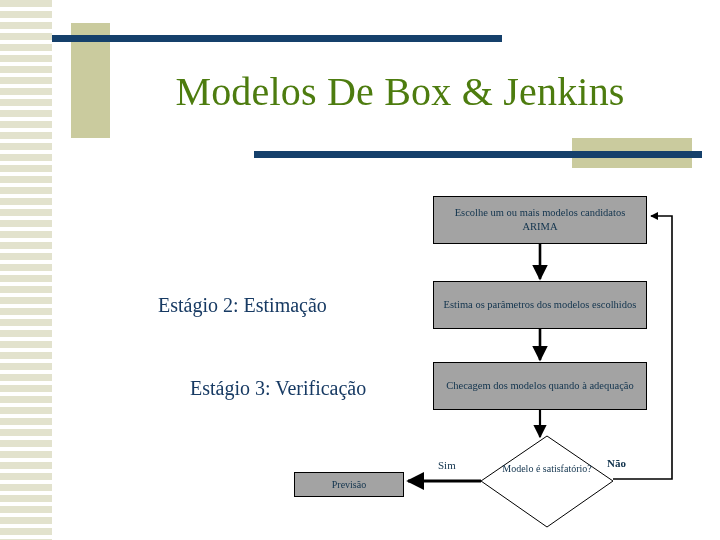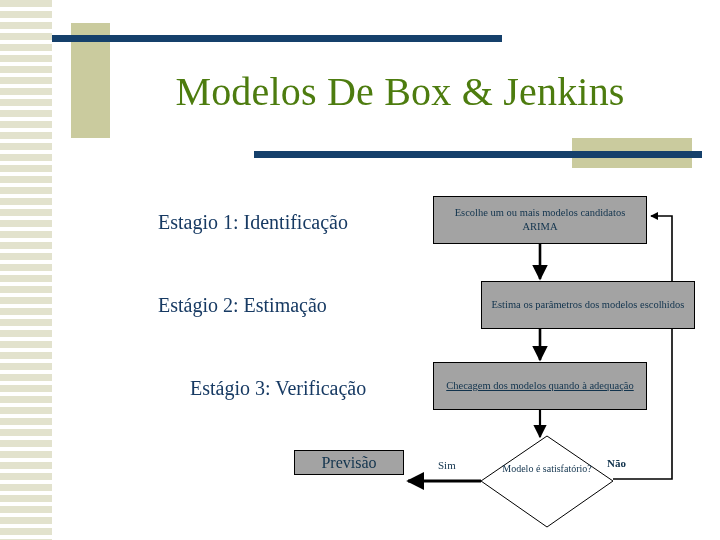--- a/index.html
+++ b/index.html
@@ -108,24 +108,24 @@
     display: flex;
     align-items: center;
     justify-content: center;
     text-align: center;
     font-size: 10.5px;
     line-height: 14px;
     color: #11334d;
     padding: 0 6px;
   }
   #box-identify  { left: 433px; top: 196px; width: 214px; height: 48px; }
-  #box-estimate  { left: 433px; top: 281px; width: 214px; height: 48px; margin-left: 48px; }
-  #box-check     { left: 433px; top: 362px; width: 214px; height: 48px; text-decoration: underline; }
-  #box-forecast  { left: 294px; top: 450px; width: 110px; height: 25px;
-                   font-size: 16px; }
+  #box-estimate  { left: 433px; top: 281px; width: 214px; height: 48px; }
+  #box-check     { left: 433px; top: 362px; width: 214px; height: 48px; }
+  #box-forecast  { left: 294px; top: 472px; width: 110px; height: 25px;
+                   font-size: 10px; }
 
   .diamond-text {
     position: absolute;
     left: 497px;
     top: 462px;
     width: 100px;
     text-align: center;
     font-size: 10px;
     line-height: 14px;
     color: #11334d;
@@ -147,21 +147,20 @@
 <div id="slide">
 
   <div id="stripe-band"></div>
   <div id="khaki-vertical"></div>
   <div id="navy-top-rule"></div>
   <div id="khaki-bottom-block"></div>
   <div id="navy-bottom-rule"></div>
 
   <div id="slide-title">Modelos De Box &amp; Jenkins</div>
 
-  <div class="stage-label" id="stage-1">Estagio 1: Identificação</div>
   <div class="stage-label" id="stage-2">Estágio 2: Estimação</div>
   <div class="stage-label" id="stage-3">Estágio 3: Verificação</div>
 
   <svg id="flow" viewBox="0 0 720 540" xmlns="http://www.w3.org/2000/svg">
     <defs>
       <marker id="arrow" viewBox="0 0 10 10" refX="9" refY="5" markerWidth="6" markerHeight="6" orient="auto-start-reverse">
         <path d="M 0 0 L 10 5 L 0 10 z" fill="#000000"></path>
       </marker>
       <marker id="arrow-thin" viewBox="0 0 10 10" refX="9" refY="5" markerWidth="5" markerHeight="5" orient="auto-start-reverse">
         <path d="M 0 0 L 10 5 L 0 10 z" fill="#000000"></path>

